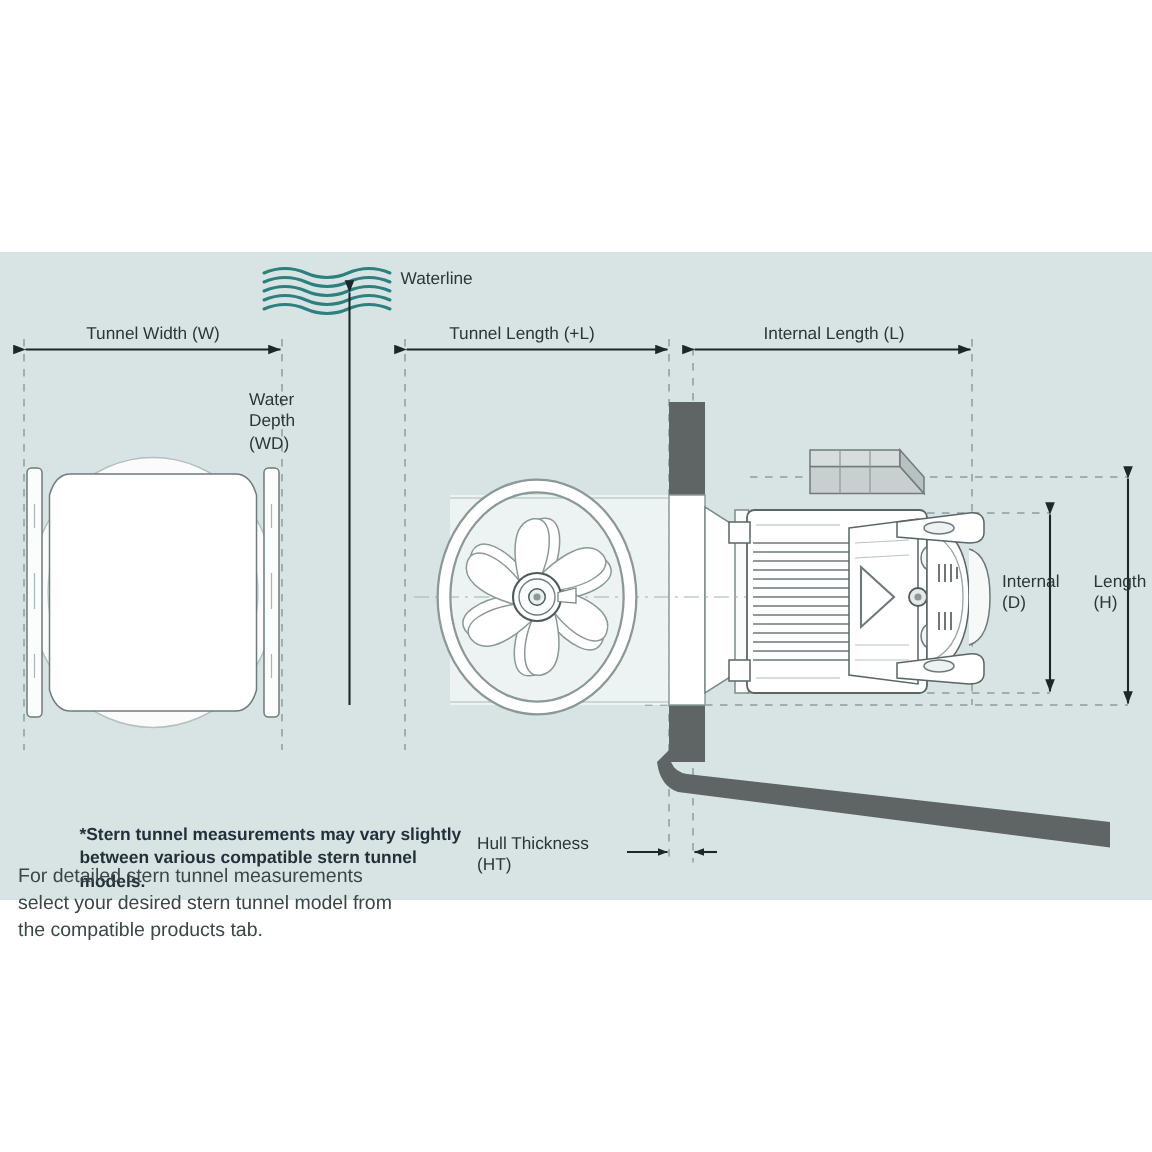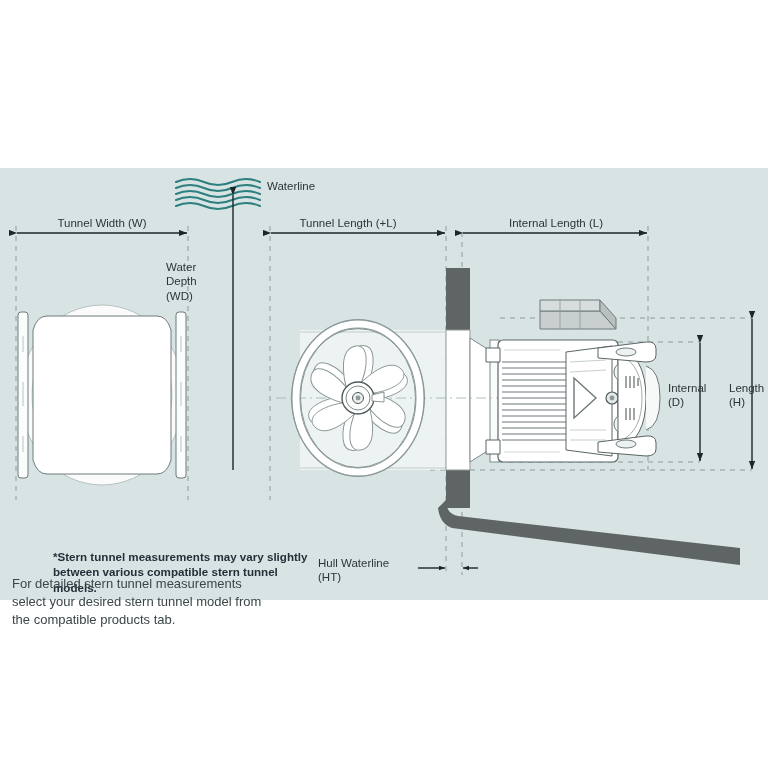--- a/index.html
+++ b/index.html
@@ -250,20 +250,20 @@
     <span>Internal</span><br>
     <span>(D)</span>
   </div>
 
   <div class="lbl" style="left:729px;top:381px;">
     <span>Length</span><br>
     <span>(H)</span>
   </div>
 
   <div class="lbl rt" style="left:318px;top:556px;width:98px;">
-    <span>Hull Waterline</span><br>
+    <span>Hull Thickness</span><br>
     <span>(HT)</span>
   </div>
 
   <div class="note1">*Stern tunnel measurements may vary slightly between various compatible stern tunnel models.</div>
   <div class="note2">For detailed stern tunnel measurements select your desired stern tunnel model from the compatible products tab.</div>
 
 </div>
 
 </body></html>

